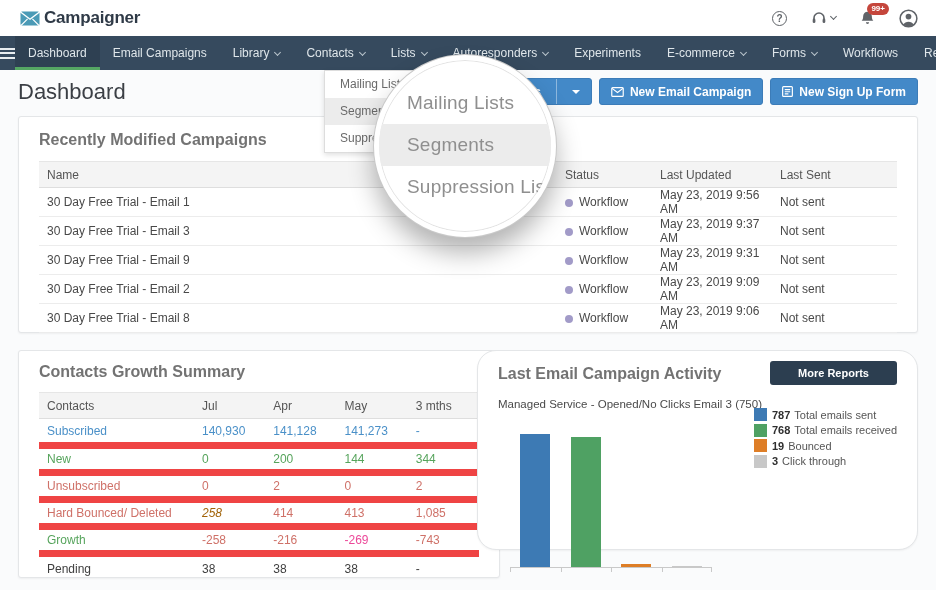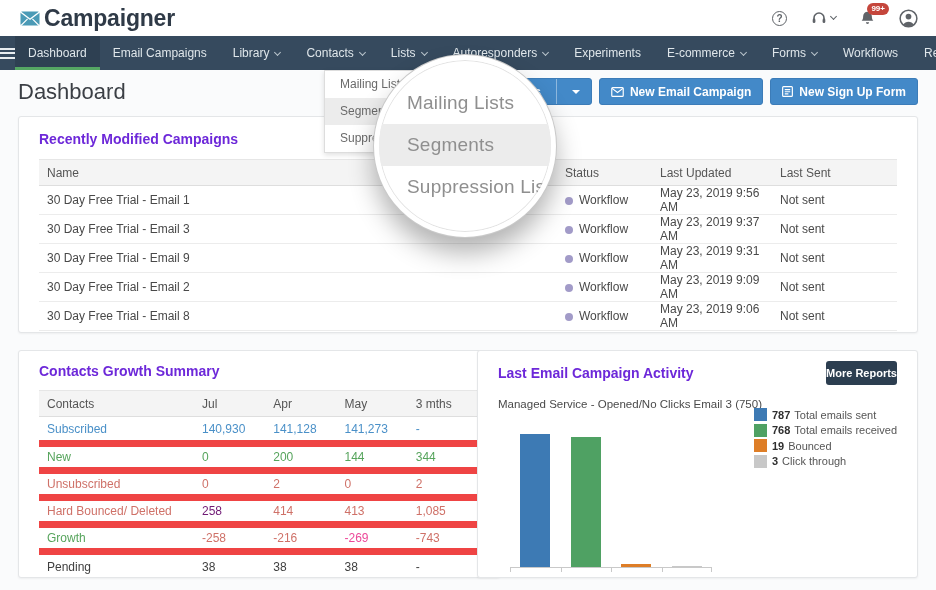--- a/index.html
+++ b/index.html
@@ -2,21 +2,21 @@
 <html><head>
 <meta charset="utf-8">
 <style>
   * { box-sizing: border-box; margin: 0; padding: 0; }
   html,body { width: 936px; height: 590px; overflow: hidden; }
   body { font-family: "Liberation Sans", sans-serif; background: #fff; position: relative; }
 
   
   .topbar { position: absolute; top:0; left:0; right:0; height:36px; background:#fff; display:flex; align-items:center; justify-content:space-between; padding:0 18px 0 20px; z-index:5; }
   .logo { display:flex; align-items:center; gap:4px; }
-  .logo-text { font-size:23px; font-weight:700; color:#2f3a47; letter-spacing:-.2px; }
+  .logo-text { font-size:17px; font-weight:700; color:#2f3a47; letter-spacing:-.2px; }
   .topbar-icons { display:flex; align-items:center; gap:24px; }
   .icon-btn { display:flex; align-items:center; position:relative; cursor:pointer; }
   .help-circle { width:15px; height:15px; border:1.5px solid #5f6368; border-radius:50%; color:#5f6368; font-size:10px; font-weight:700; display:flex; align-items:center; justify-content:center; }
   .chev { width:5px; height:5px; border-right:1.5px solid currentColor; border-bottom:1.5px solid currentColor; transform:rotate(45deg); display:inline-block; }
   .topbar .chev { color:#5f6368; margin-left:4px; margin-top:-3px; }
   .badge { position:absolute; top:-7px; right:-14px; background:#c5463c; color:#fff; font-size:8px; font-weight:700; padding:1.5px 4px; border-radius:7px; line-height:1.1; }
 
   
   .navbar { position:absolute; top:36px; left:0; right:0; height:34px; background:#364a5e; display:flex; align-items:stretch; z-index:10; }
   .menu-btn { width:46px; display:flex; align-items:center; justify-content:center; cursor:pointer; }
@@ -34,40 +34,40 @@
   .content { position:absolute; top:70px; left:0; right:0; bottom:0; background:#fafbfc; }
   .page-head { position:absolute; top:8px; left:18px; right:18px; display:flex; align-items:center; justify-content:space-between; }
   .page-title { font-size:22px; font-weight:400; color:#3b3f45; }
   .actions { display:flex; gap:7px; }
   .btn-blue { background:#4389c8; border:1px solid #3c7cb8; color:#fff; font-size:12px; font-weight:700; height:27px; border-radius:3px; display:flex; align-items:center; padding:0 11px; cursor:pointer; gap:6px; }
   .btn-blue svg { flex:none; }
   .split-divider { width:1px; align-self:stretch; background:rgba(255,255,255,.4); margin:0 0 0 9px; }
   .caret-down { width:0; height:0; border-left:4px solid transparent; border-right:4px solid transparent; border-top:4px solid #fff; margin-left:9px; }
 
   .card { position:absolute; background:#fff; border:1px solid #e4e6e8; border-radius:3px; box-shadow:0 1px 2px rgba(0,0,0,.05); }
-  .card-title { font-size:14px; font-weight:700; color:#6d28d9; }
+  .card-title { font-size:16px; font-weight:700; color:#737373; }
 
   
   #campaigns-card { left:18px; top:46px; width:900px; height:217px; padding:14px 20px 0; }
   #campaigns-card .card-title { margin-bottom:12px; }
   table { border-collapse:collapse; width:100%; table-layout:fixed; font-size:12px; }
   th { background:#f4f4f4; text-align:left; font-weight:400; color:#555; height:26px; padding:0 8px; border-top:1px solid #e6e6e6; border-bottom:1px solid #dedede; }
   #campaigns-table td { height:25px; padding:0 8px; color:#494949; border-bottom:1px solid #ececec; }
   .status-dot { width:8px; height:8px; border-radius:50%; display:inline-block; margin-right:6px; vertical-align:-1px; }
 
   
   #growth-card { left:18px; top:280px; width:482px; height:228px; padding:12px 20px 0; }
   #growth-card .card-title { margin-bottom:11px; }
   #growth-table td { height:27px; padding:0 8px; border-bottom:7px solid #ef4444; }
   #growth-table tr:last-child td { border-bottom:none; }
 
   
-  #activity-card { left:477px; top:280px; width:441px; height:228px; padding:14px 20px 0; }
+  #activity-card { left:477px; top:280px; width:441px; height:200px; padding:14px 20px 0;border-radius:19px; }
   .activity-head { display:flex; align-items:flex-start; justify-content:space-between; }
-  .btn-dark { background:#2c3e50; color:#fff; font-size:11px; font-weight:700; border:none; border-radius:3px; padding:6px 0; cursor:pointer; margin-top:-4px; }
+  .btn-dark { background:#2c3e50; color:#fff; font-size:11px; font-weight:700; border:none; border-radius:3px; padding:6px 28px; cursor:pointer; margin-top:-4px; }
   .subtitle { font-size:11.5px; color:#4a4a4a; margin-top:13px; }
   #chart-legend { position:absolute; right:20px; top:56px; }
   .legend-item { display:flex; align-items:center; font-size:11px; color:#555; height:15.5px; }
   .legend-swatch { width:13px; height:13px; display:inline-block; margin-right:5px; flex:none; }
   .legend-item b { color:#2f2f2f; margin-right:4px; }
   #chart-plot { position:absolute; left:32px; top:84px; width:202px; height:133px; border-bottom:1px solid #c9c9c9; }
   .chart-bar { position:absolute; bottom:0; }
   .axis-tick { position:absolute; bottom:-5px; width:1px; height:4px; background:#c9c9c9; }
 
   
@@ -302,21 +302,21 @@
           </tr>
           <tr>
             <td style="color: rgb(207, 113, 104);">Unsubscribed</td>
             <td style="color: rgb(207, 113, 104);">0</td>
             <td style="color: rgb(207, 113, 104);">2</td>
             <td style="color: rgb(207, 113, 104);">0</td>
             <td style="color: rgb(207, 113, 104);">2</td>
           </tr>
           <tr>
             <td style="color: rgb(207, 113, 104);">Hard Bounced/ Deleted</td>
-            <td style="color: #701a75;">258</td>
+            <td style="color: #a16207; font-style: italic;">258</td>
             <td style="color: rgb(207, 113, 104);">414</td>
             <td style="color: rgb(207, 113, 104);">413</td>
             <td style="color: rgb(207, 113, 104);">1,085</td>
           </tr>
           <tr>
             <td style="color: rgb(86, 164, 92);">Growth</td>
             <td style="color: rgb(207, 113, 104);">-258</td>
             <td style="color: rgb(207, 113, 104);">-216</td>
             <td style="color: #ec4899;">-269</td>
             <td style="color: rgb(207, 113, 104);">-743</td>

